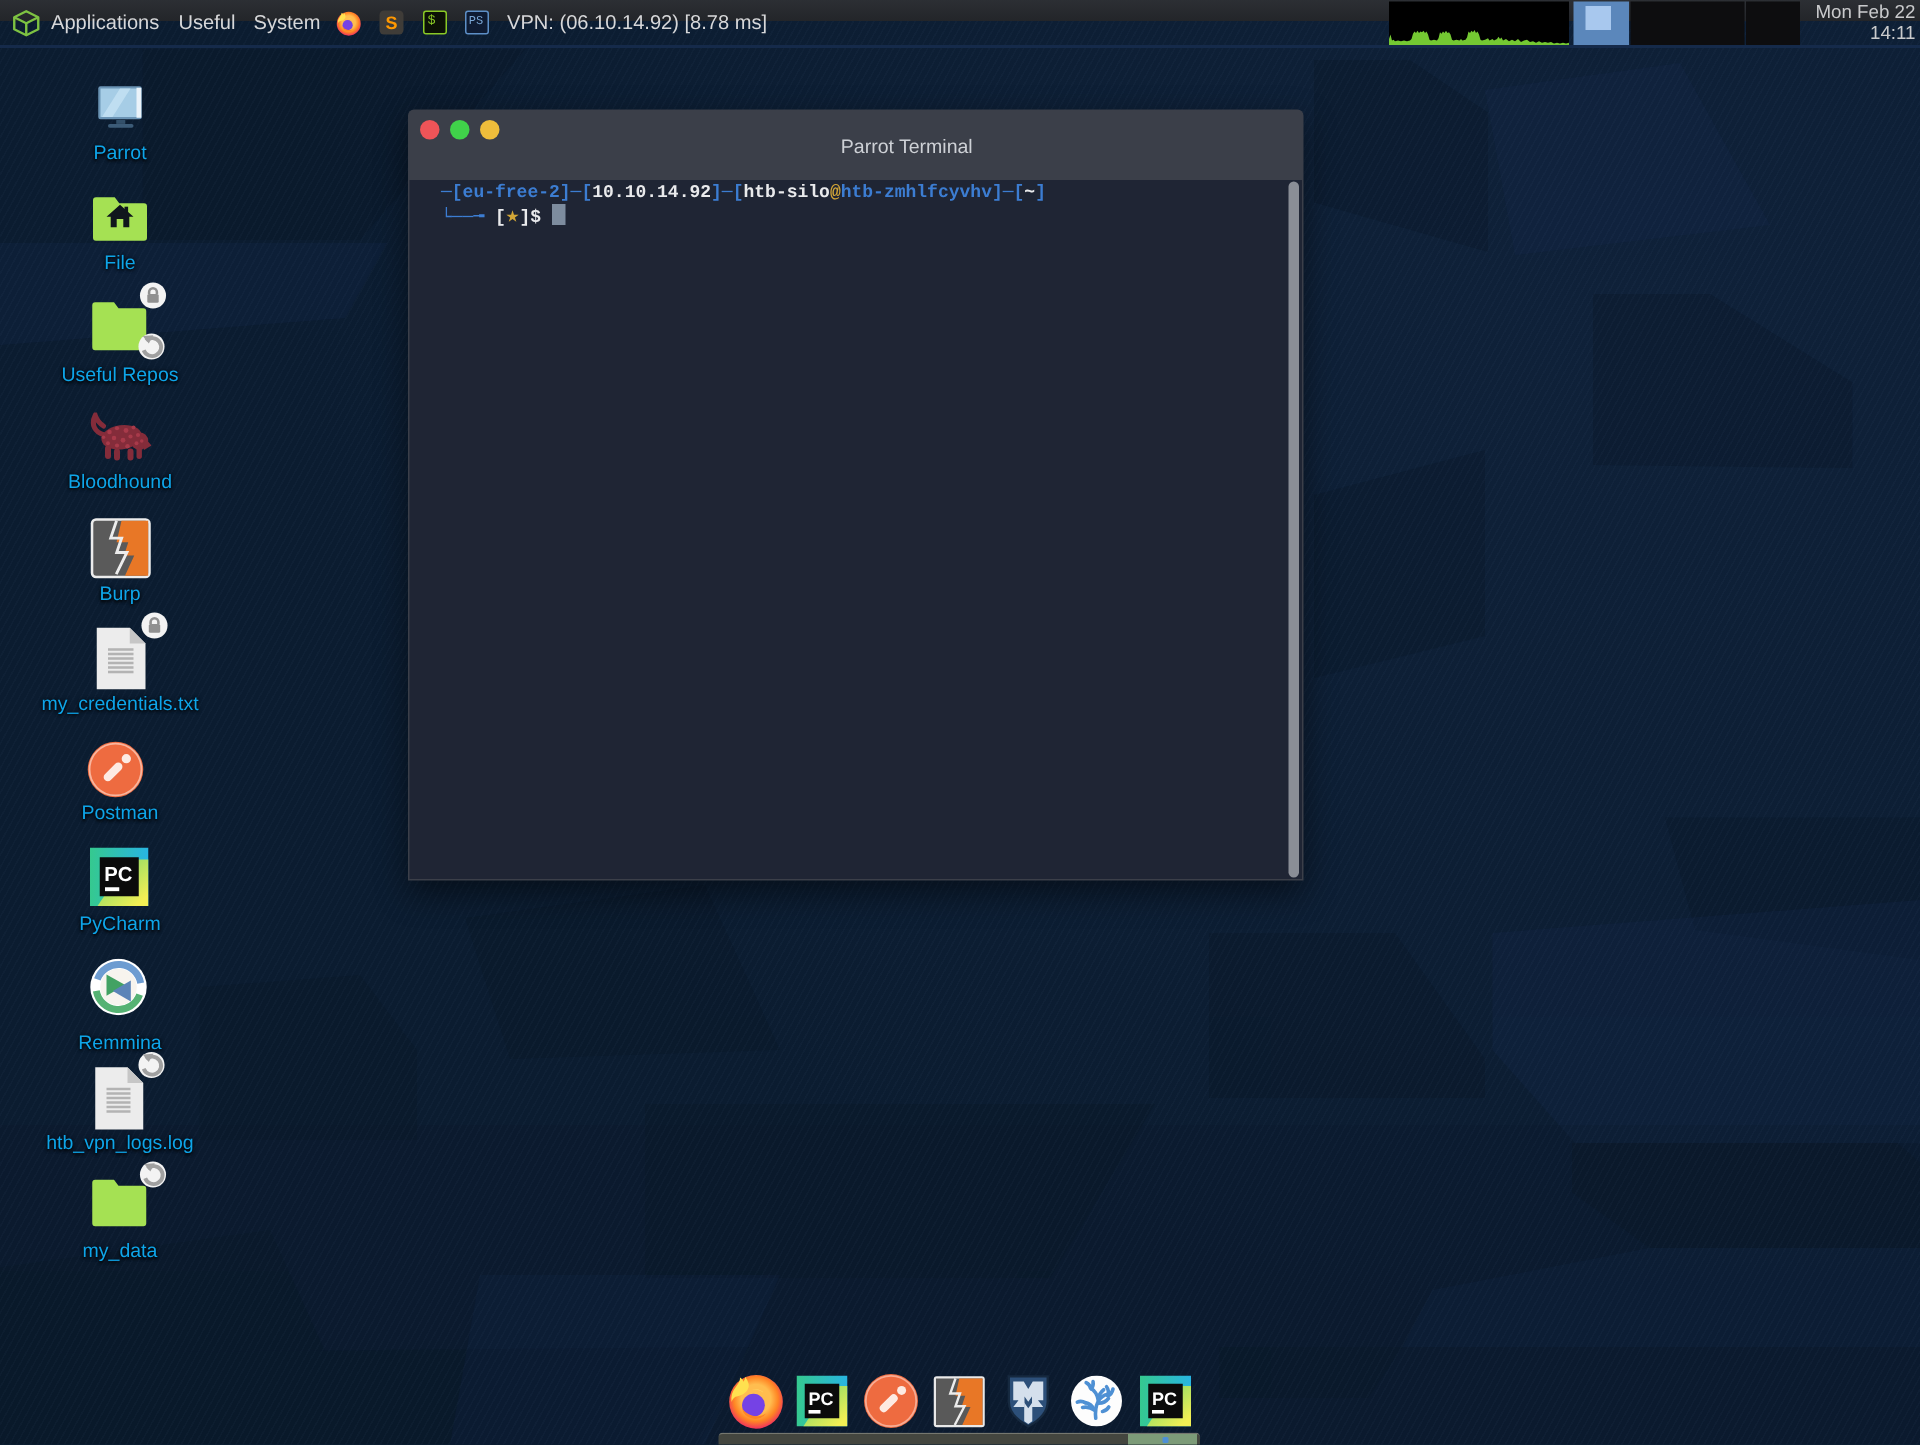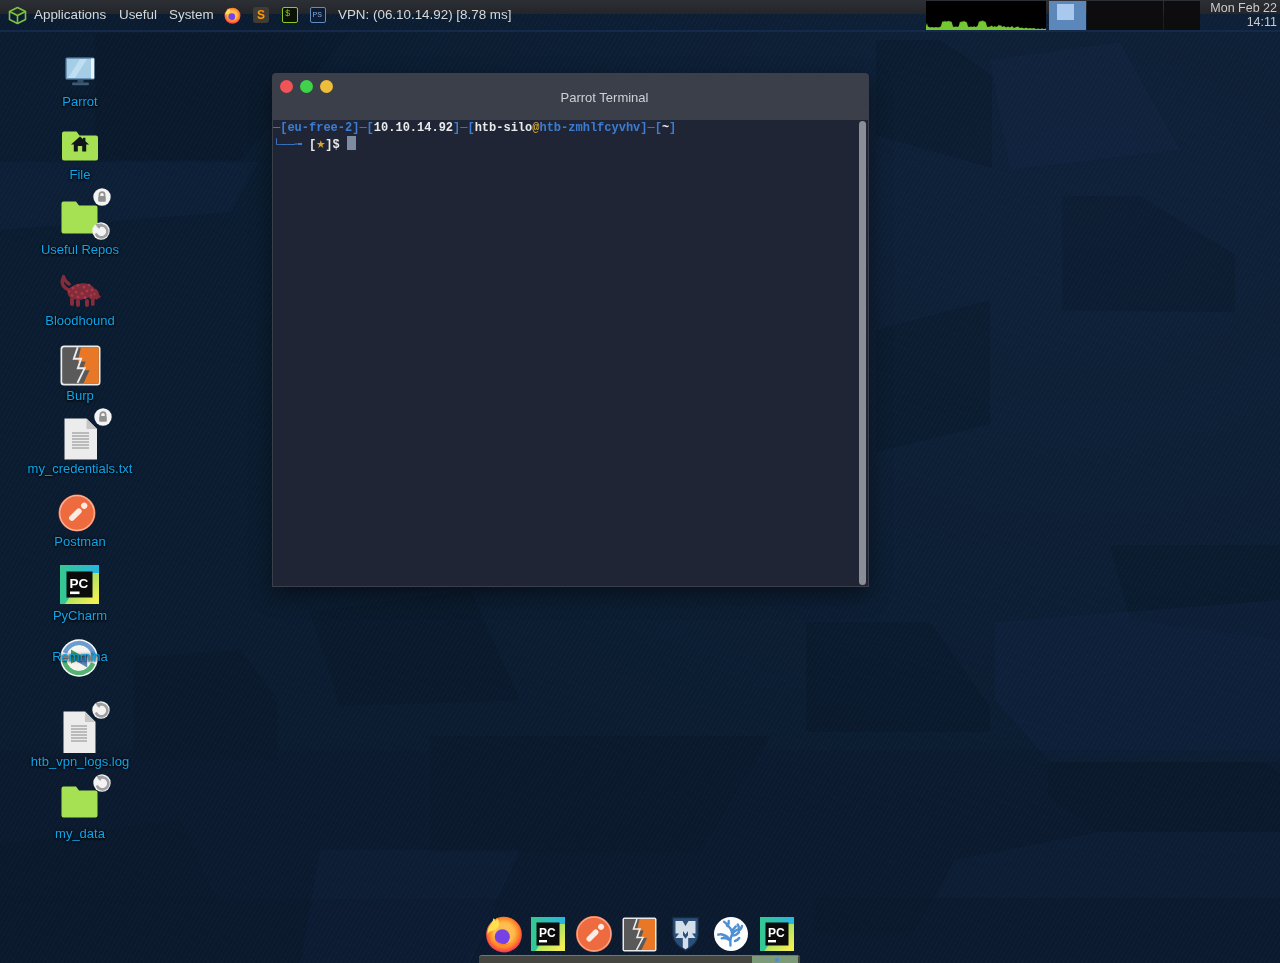--- a/index.html
+++ b/index.html
@@ -28,21 +28,21 @@
   #term { position:absolute; left:272px; top:73px; width:597px; height:514px;
     background:#3b3f49; border-radius:4px 4px 0 0; box-shadow:0 8px 22px rgba(0,0,0,.45); }
   #ttl { position:absolute; left:0; top:0; width:100%; height:24px; text-align:center;
     color:#ced1d6; font-size:13px; line-height:25px; padding-left:68px;margin-top:12px; }
   .tl { position:absolute; width:13px; height:13px; border-radius:50%; }
   #menubar { position:absolute; left:0; top:24px; width:100%; height:23px;
     color:#b6bac2; font-size:13px; }
   #menubar span { position:absolute; top:4px; }
   #tbody { position:absolute; left:1px; top:47px; width:595px; height:466px;
     background:#1f2534; font-family:"Liberation Mono", monospace; font-size:12px;
-    font-weight:bold; line-height:16px; white-space:pre; }
+    font-weight:bold; line-height:16px; white-space:pre;padding-left:21px; }
   #sbar { position:absolute; right:2px; top:1px; width:7px; height:464px;
     background:#8a8e96; border-radius:4px; }
   .cb { color:#3c7dd2; } .cw { color:#e9eaec; } .cy { color:#d2a637; }
   #cursor { display:inline-block; width:9px; height:14px; background:#7d8c9e;
     vertical-align:-2px; }
   .star { font-size:15px; line-height:12px; }
   
   .dock { position:absolute; }
   #tray { position:absolute; left:479px; top:955px; width:321px; height:8px;
     background:#44463f; border-top:1px solid #75776f; border-radius:3px 3px 0 0; }
@@ -249,21 +249,21 @@
 <svg class="ic" style="left:60px; top:639px" width="38" height="38" viewBox="0 0 38 38">
   <circle cx="19" cy="19" r="18.8" fill="#fff"></circle>
   <g fill="none" stroke-width="4.6">
     <path d="M4.9 13.9 A15 15 0 0 1 33.8 16.4" stroke="#6d9cd1"></path>
     <path d="M4.2 21.6 A15 15 0 0 0 33.1 24.1" stroke="#55b273"></path>
   </g>
   <circle cx="19" cy="19" r="12.2" fill="#f7f4ee"></circle>
   <polygon points="11,10.6 23.5,17.7 11,24.8" fill="#42a263"></polygon>
   <polygon points="27.2,14.6 27.2,28.6 15.2,21.6" fill="#5b84b8"></polygon>
 </svg>
-<div class="lb" style="top:649px">Remmina</div>
+<div class="lb" style="top:687px">Remmina</div>
 
 <svg class="ic" style="left:63px; top:701px" width="47" height="53" viewBox="0 0 47 53">
   <path d="M0.5 10.5 h21.5 l10.5 10.5 v31 h-32 z" fill="#ececec"></path>
   <path d="M22 10.5 l10.5 10.5 h-10.5 z" fill="#c6c6c6"></path>
   <g stroke="#b3b3b3" stroke-width="1.7">
     <line x1="8" y1="25" x2="24" y2="25"></line>
       <line x1="8" y1="28" x2="24" y2="28"></line>
     <line x1="8" y1="31" x2="24" y2="31"></line>
       <line x1="8" y1="34" x2="24" y2="34"></line>
     <line x1="8" y1="37" x2="24" y2="37"></line>

